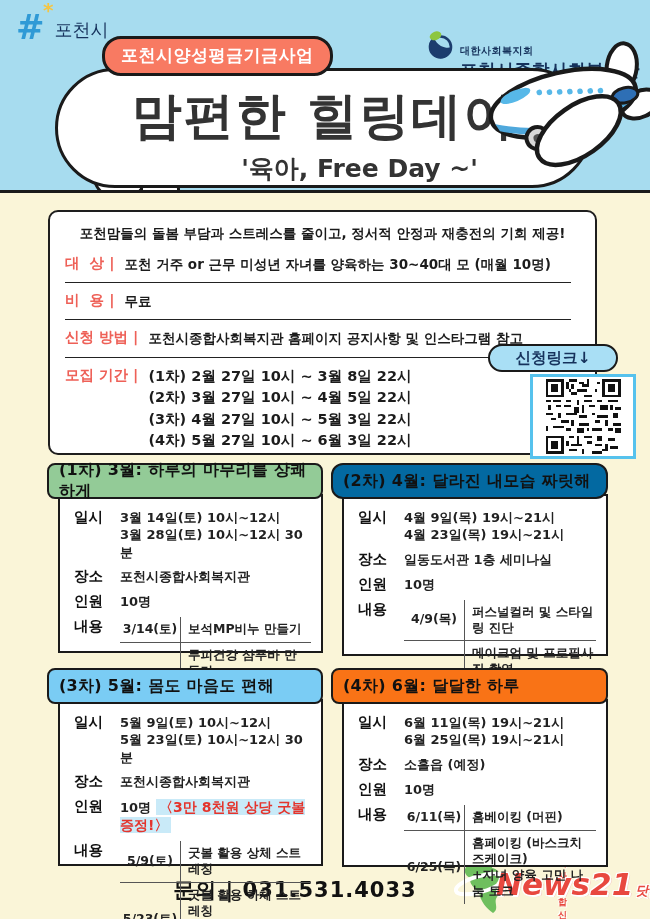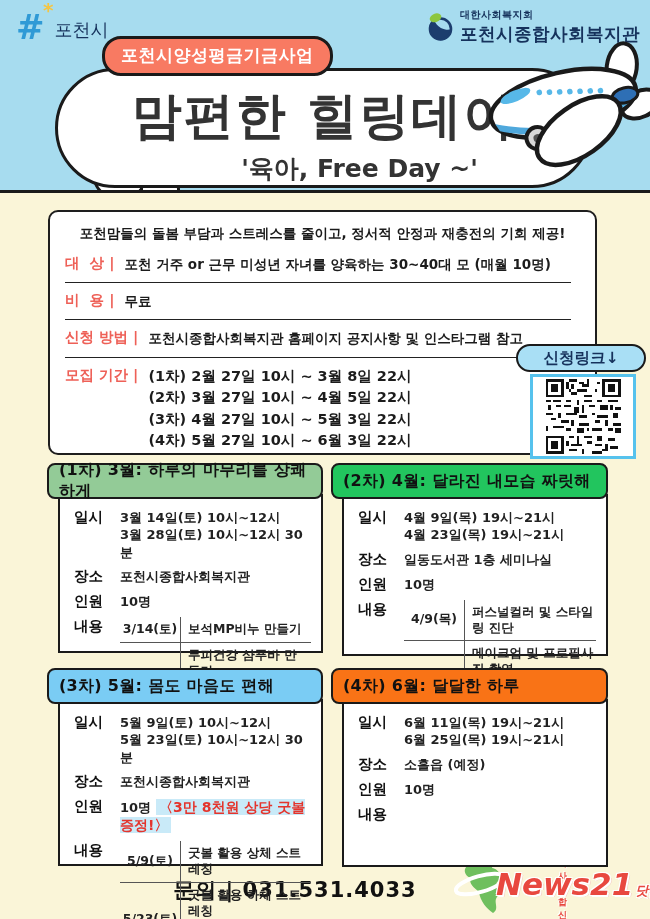--- a/index.html
+++ b/index.html
@@ -8,21 +8,21 @@
   .page { position:relative; width:650px; height:919px; margin:0 auto; background:#FAF5D8; overflow:hidden; }
 
   
   .sky { position:absolute; left:0; top:0; width:650px; height:193px; background:#A7DCEF; border-bottom:3px solid #1a1a1a; overflow:hidden; }
   .city-logo { position:absolute; left:16px; top:10px; display:flex; align-items:flex-end; }
   .city-hash { font-size:34px; font-weight:800; color:#2F9AD6; line-height:1; position:relative; }
   .city-star { position:absolute; right:-9px; top:-10px; font-size:20px; font-weight:800; color:#F5C542; }
   .city-name { font-size:18px; font-weight:400; color:#16325C; margin-left:10px; margin-bottom:2px; }
   .org-logo { position:absolute; right:10px; top:8px; display:flex; align-items:center; }
   .org-text { margin-left:5px; display:flex; flex-direction:column; }
-  .org-small { font-size:10px; font-weight:800; color:#16325C; letter-spacing:.5px; }
+  .org-small { font-size:10px; font-weight:800; color:#16325C; letter-spacing:.5px;margin-top:36px; }
   .org-name { font-size:17.5px; font-weight:800; color:#16325C; letter-spacing:.5px; }
 
   .cloud { position:absolute; background:#fff; border:3px solid #1a1a1a; border-radius:50%; }
   .cloud1 { left:92px; top:147px; width:56px; height:54px; }
   .cloud2 { left:140px; top:170px; width:40px; height:38px; }
 
   .bubble { position:absolute; left:55px; top:68px; width:537px; height:120px; background:#fff; border:3.5px solid #1a1a1a; border-radius:62px; display:flex; flex-direction:column; align-items:center; padding-top:12px; }
   .main-title { font-size:50px; font-weight:800; color:#333; letter-spacing:2px; }
   .sub-title { font-size:25px; font-weight:800; color:#333; margin-top:2px; transform:translateX(16px);margin-left:40px; }
 
@@ -33,21 +33,21 @@
   
   .info-box { position:absolute; left:48px; top:210px; width:549px; height:245px; background:#fff; border:2.6px solid #1e1e1e; border-radius:10px; }
   .intro { text-align:center; font-size:13.5px; font-weight:800; color:#1a1a1a; padding:13px 6px 3px; }
   .irow { display:flex; align-items:flex-start; margin:0 24px 0 15px; padding:8px 0 9px; border-bottom:1.6px solid #222; }
   .irow.no-line { border-bottom:none; padding-bottom:2px; }
   .ilabel { color:#EE6057; font-weight:800; font-size:14.5px; white-space:pre; margin-right:10px; flex-shrink:0; }
   .ival { font-size:13.5px; font-weight:700; color:#1c1c1c; line-height:1.35; padding-top:1px; }
   .periods { padding-top:0; }
   .periods div { font-size:14.5px; font-weight:700; color:#1c1c1c; line-height:21.5px; }
 
-  .apply-badge { position:absolute; left:516px; top:344px; width:130px; height:28px; background:#A9DFF5; border:2.6px solid #1a1a1a; border-radius:15px; display:flex; align-items:center; justify-content:center; font-size:15.5px; font-weight:800; color:#16325C; }
+  .apply-badge { position:absolute; left:488px; top:344px; width:130px; height:28px; background:#A9DFF5; border:2.6px solid #1a1a1a; border-radius:15px; display:flex; align-items:center; justify-content:center; font-size:15.5px; font-weight:800; color:#16325C; }
   .qr-wrap { position:absolute; left:530px; top:374px; width:106px; height:85px; background:#fff; border:3.5px solid #56C2ED; padding:2px; }
   .qr-wrap svg { width:100%; height:100%; display:block; }
 
   
   .card { position:absolute; width:276px; }
   .c1 { left:47px;  top:463px; }
   .c2 { left:331px; top:463px; width:277px; }
   .c3 { left:47px;  top:668px; }
   .c4 { left:331px; top:668px; width:277px; }
   .card-header { position:relative; z-index:2; height:36px; border:2.8px solid #1a1a1a; border-radius:8px; display:flex; align-items:center; padding-left:10px; font-size:16px; font-weight:800; color:#111; letter-spacing:.3px; }
@@ -267,21 +267,21 @@
           <div class="ct-desc ct-r2">
               <span>두피건강 샴푸바 만들기</span>
               <span>+자녀 양육 고민 나눔 토크</span>
             </div>
         </div>
         </div>
     </div>
   </div>
 
   <div class="card c2">
-    <div class="card-header" style="background-color: #22c55e;">(2차) 4월: 달라진 내모습 짜릿해</div>
+    <div class="card-header" style="background-color: #0369a1; border-radius: 12px;">(2차) 4월: 달라진 내모습 짜릿해</div>
     <div class="card-body">
       <div class="crow">
           <span class="clabel">일시</span>
         <span class="cval"><span>4월 9일(목) 19시~21시</span><br><span>4월 23일(목) 19시~21시</span></span>
         </div>
       <div class="crow">
           <span class="clabel">장소</span>
         <span class="cval">일동도서관 1층 세미나실</span>
         </div>
       <div class="crow">
@@ -347,20 +347,31 @@
       <div class="crow">
           <span class="clabel">장소</span>
         <span class="cval">소흘읍 (예정)</span>
         </div>
       <div class="crow">
           <span class="clabel">인원</span>
         <span class="cval"><span>10명</span></span>
         </div>
       <div class="crow">
           <span class="clabel">내용</span>
+        <div class="ctable">
+          <div class="ct-date">6/11(목)</div>
+          <div class="ct-desc">
+              <span>홈베이킹 (머핀)</span>
+            </div>
+          <div class="ct-date ct-r2">6/25(목)</div>
+          <div class="ct-desc ct-r2">
+              <span>홈페이킹 (바스크치즈케이크)</span>
+              <span>+자녀 양육 고민 나눔 토크</span>
+            </div>
+        </div>
         </div>
     </div>
   </div>
 
   <div class="contact">문의 | 031.531.4033</div>
 
   <div class="news-logo">
     <svg class="news-blob" width="54" height="66" viewBox="0 0 54 66">
       <path d="M27 2 C18 5 23 12 16 14 C8 16 10 25 17 27 C14 33 21 37 25 41 C26 50 33 58 39 62 C46 58 39 51 43 46 C47 41 41 35 43 31 C50 27 45 18 38 17 C41 10 35 3 27 2 Z" fill="#6FBF5E"></path>
       <ellipse cx="26" cy="33" rx="25" ry="8" fill="none" stroke="#fff" stroke-width="4" transform="rotate(-16 26 33)"></ellipse>

